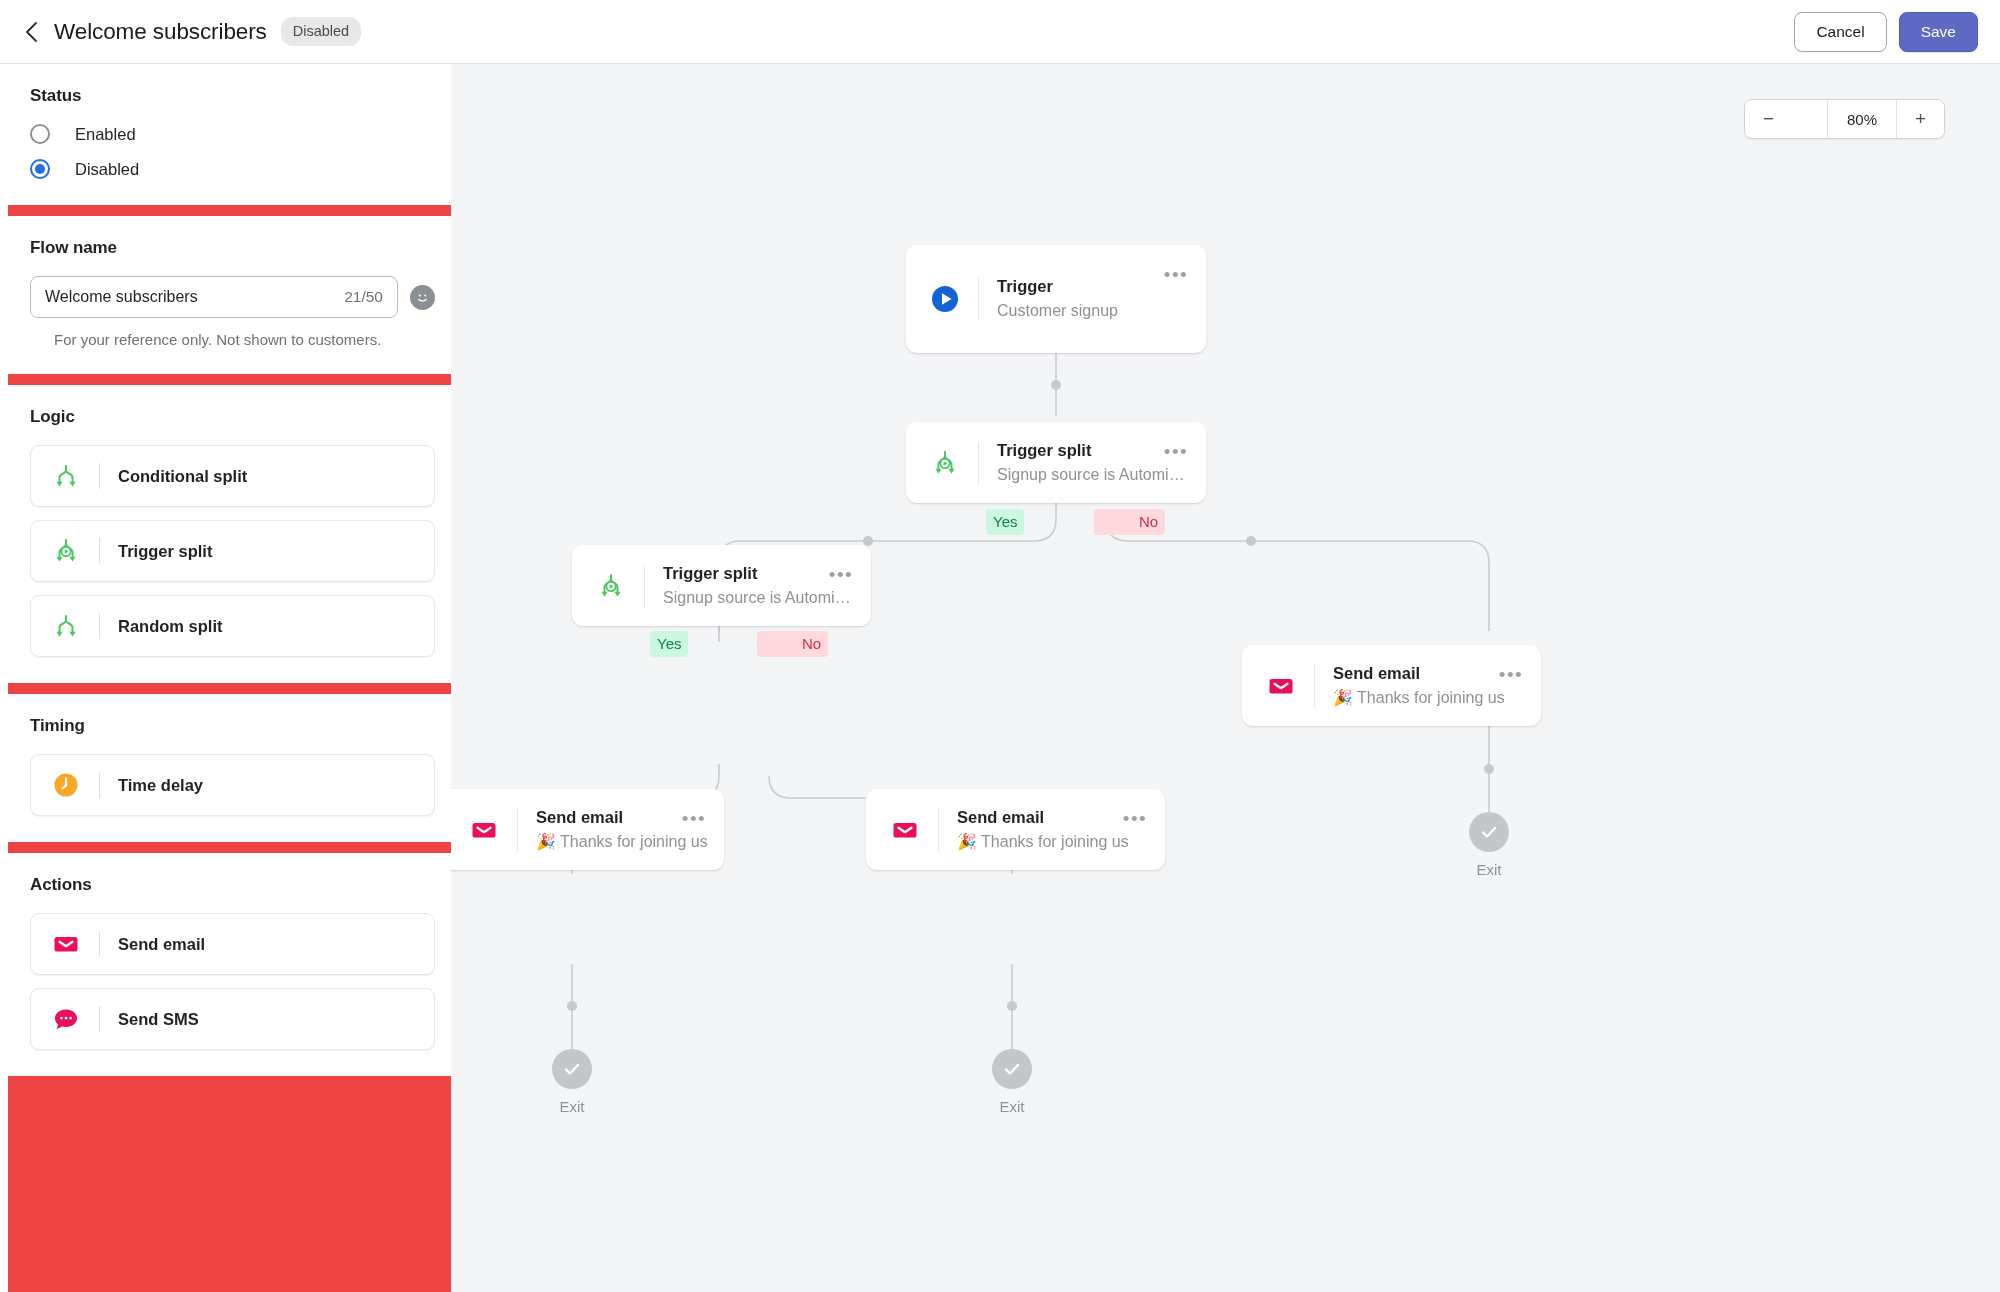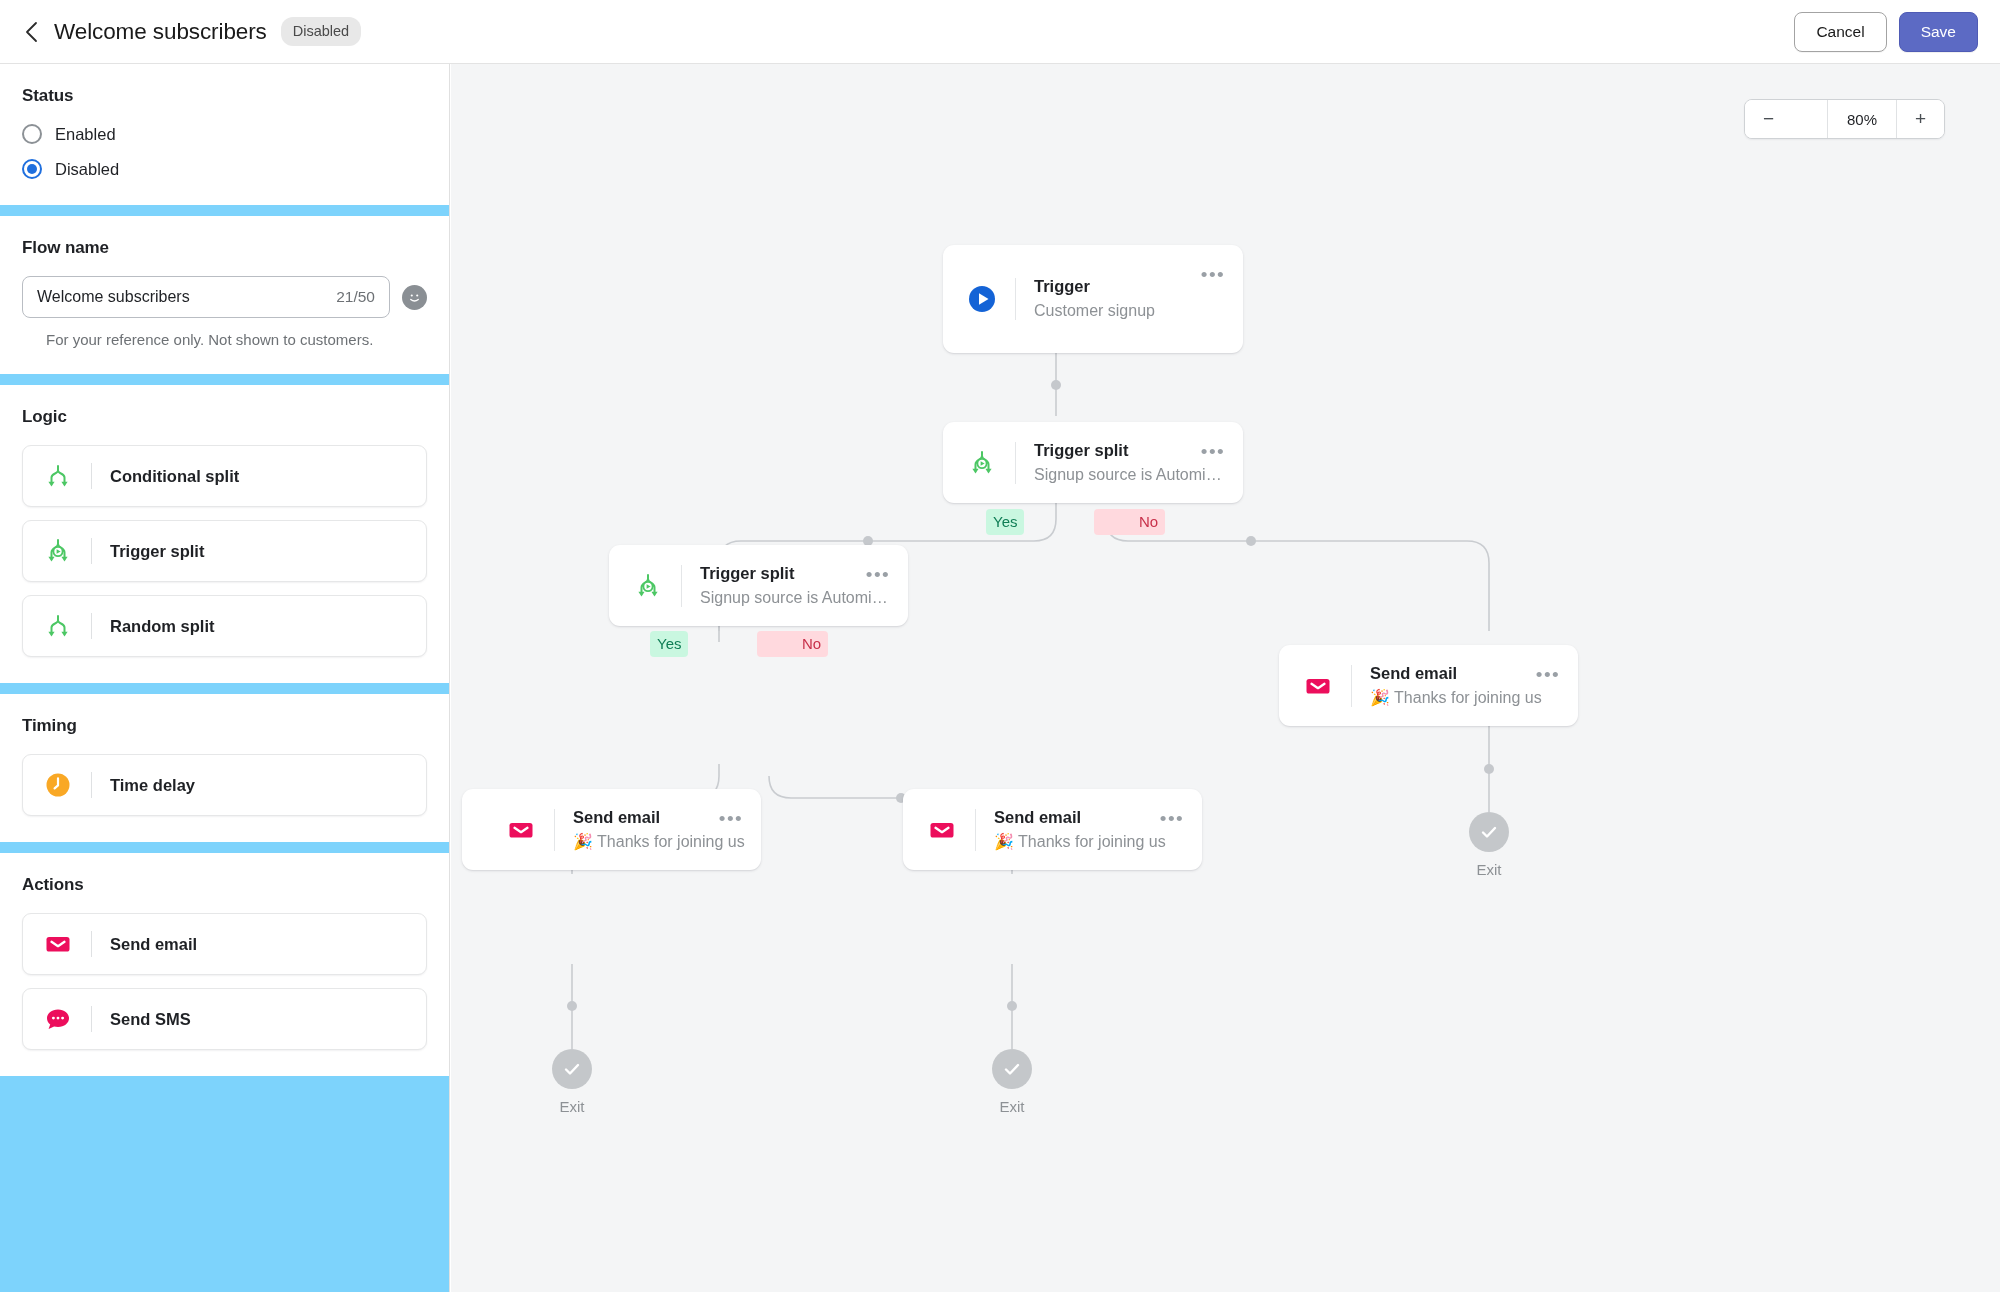--- a/index.html
+++ b/index.html
@@ -50,41 +50,41 @@
     box-shadow: 0 1px 0 rgba(0,0,0,0.04);
   }
   .btn-save {
     background: #5c6ac4; color: #ffffff;
     border: 1px solid #4f5bb5;
     box-shadow: 0 1px 0 rgba(0,0,0,0.06);
   }
 
   
   .sidebar {
-    position: absolute; top: 64px; left: 0;
+    position: absolute; top: 64px; left: 8px;
     width: 450px; height: 1228px;
-    background: #7dd3fc;
+    background: #ef4444;
     border-right: 1px solid #e0e0e0;
     overflow: hidden;
   }
   .panel {
     background: #ffffff;
     padding: 22px 22px 26px 22px;
     margin-bottom: 11px;
   }
   .panel-last { margin-bottom: 0; }
   .panel h3 {
     font-size: 17px; font-weight: 700; color: #1f2125;
     letter-spacing: -0.1px;
   }
 
   
   .radio-list { margin-top: 18px; }
   .radio-row {
-    display: flex; align-items: center; gap: 13px;
+    display: flex; align-items: center; gap: 25px;
     margin-bottom: 15px; cursor: pointer;
   }
   .radio-row:last-child { margin-bottom: 0; }
   .radio {
     width: 20px; height: 20px; border-radius: 50%;
     border: 2px solid #8c9196; background: #fff;
     flex: 0 0 auto; position: relative;
   }
   .radio.checked { border-color: #1f6fde; border-width: 2px; }
   .radio.checked::after {
@@ -168,21 +168,20 @@
 
   
   .node {
     position: absolute;
     background: #ffffff;
     border-radius: 11px;
     box-shadow: 0 1px 3px rgba(16,24,40,0.10), 0 1px 1px rgba(16,24,40,0.05);
     display: flex; align-items: center;
     padding: 0 16px 0 20px;
     cursor: pointer;
-    margin-left: 37px;
   }
   .node-icon { width: 38px; flex: 0 0 auto; display: flex; align-items: center; justify-content: center; }
   .node-sep { width: 1px; height: 42px; background: #e4e6e8; margin: 0 18px 0 14px; flex: 0 0 auto; }
   .node-body { flex: 1 1 auto; min-width: 0; }
   .node-title { font-size: 16.5px; font-weight: 700; color: #1f2125; line-height: 1.45; }
   .node-sub {
     font-size: 16px; color: #8d9195; line-height: 1.45;
     white-space: nowrap; overflow: hidden; text-overflow: ellipsis;
   }
   .node-menu {

